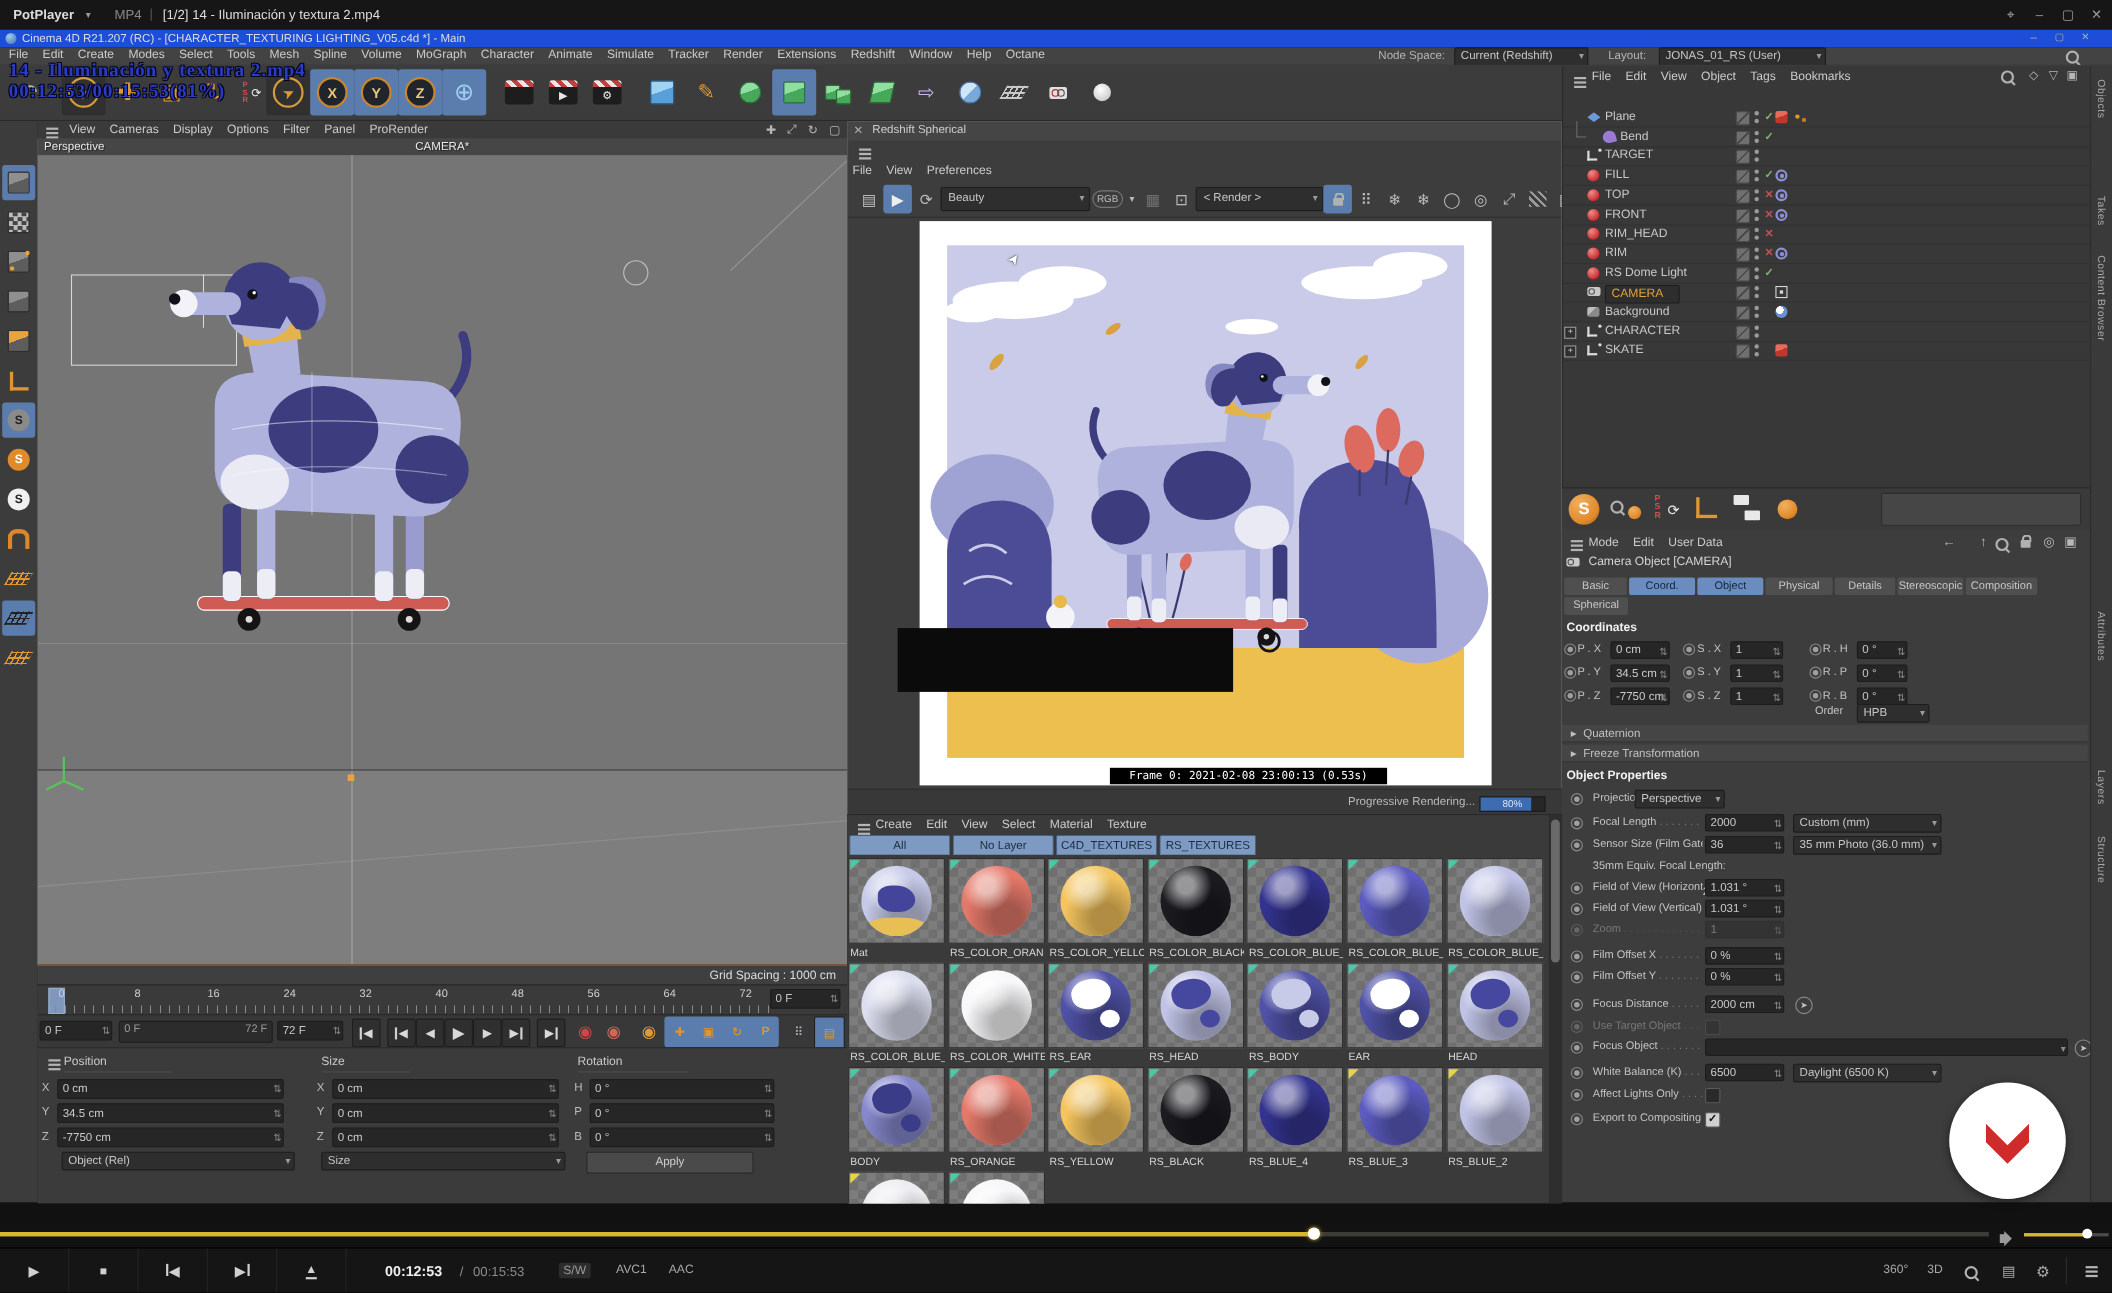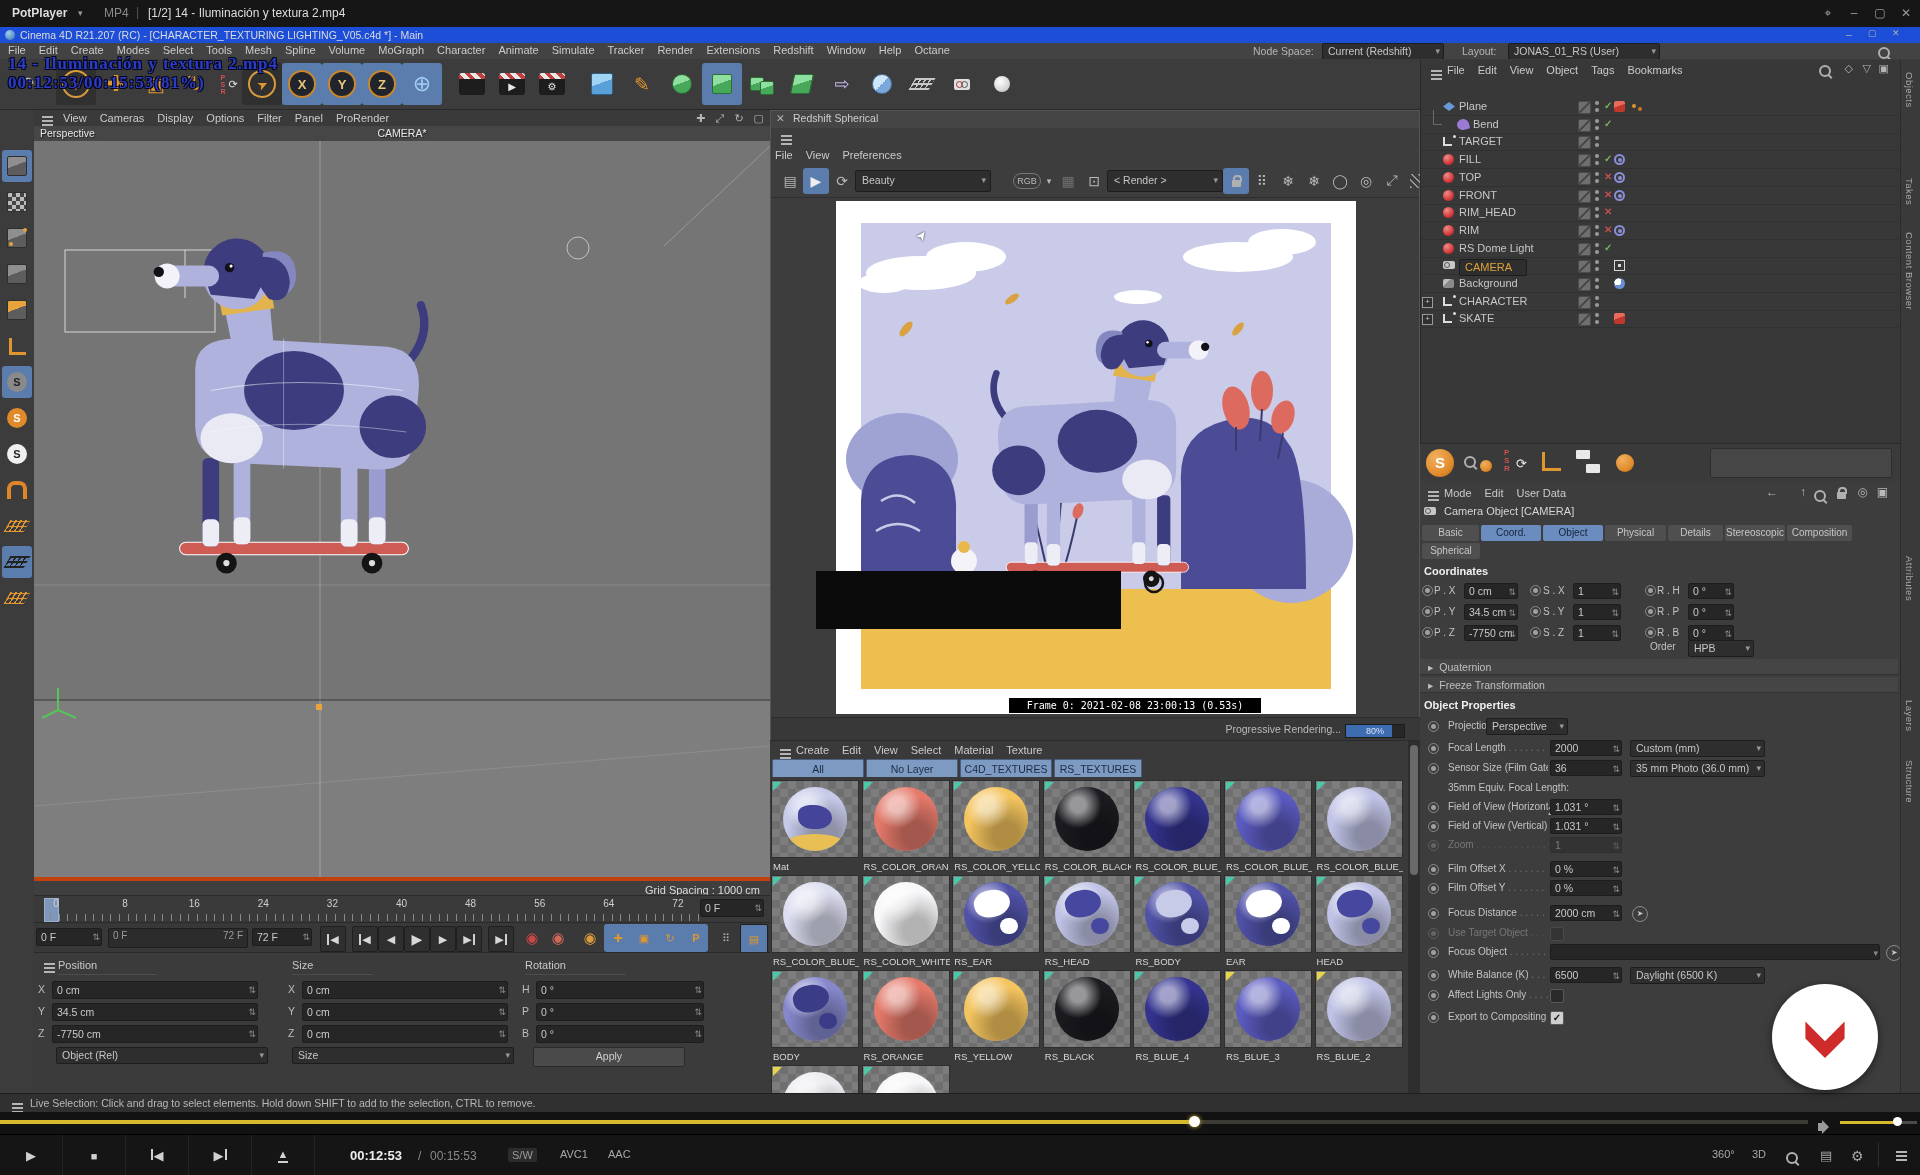--- a/index.html
+++ b/index.html
@@ -48,21 +48,21 @@
   .ltaxis{width:14px;height:14px;border-left:3px solid #e0962e;border-bottom:3px solid #e0962e;}
   .lts{width:20px;height:20px;border-radius:50%;display:flex;align-items:center;justify-content:center;font-size:11px;font-weight:bold;}
   .ltmag{width:12px;height:14px;border:4px solid #e0862a;border-bottom:none;border-radius:8px 8px 0 0;}
   .ltgrid{width:20px;height:12px;transform:skewX(-30deg);background:repeating-linear-gradient(90deg,#e0962e 0 1.5px,transparent 1.5px 5px),repeating-linear-gradient(0deg,#e0962e 0 1.5px,transparent 1.5px 5px);}
   .ltgrid.dkg{background:repeating-linear-gradient(90deg,#222 0 1.5px,transparent 1.5px 5px),repeating-linear-gradient(0deg,#222 0 1.5px,transparent 1.5px 5px);}
   
   #vp-menus{left:34px;top:110px;width:736px;height:16px;background:#3a3a3a;display:flex;align-items:center;padding-left:4px;box-sizing:border-box;}
   #vp-canvas{left:34px;top:126px;width:736px;height:751px;background:#757575;overflow:hidden;}
   #vp-band{left:0;top:0;width:100%;height:15px;background:rgba(42,42,42,.62);color:#e8e8e8;font-size:10.5px;}
   #vp-gridbar{left:34px;top:877px;width:736px;height:18px;background:#3f3f3f;color:#ddd;font-size:11px;
-    text-align:right;line-height:18px;padding-right:10px;box-sizing:border-box;border-top:4px solid #c2410c;}
+    text-align:right;line-height:18px;padding-right:10px;box-sizing:border-box;border-top:1px solid #c2410c;}
   
   #ruler{left:34px;top:895px;width:736px;height:27px;background:#3a3a3a;border-top:1px solid #2a2a2a;}
   #ruler .tick{position:absolute;top:2px;width:24px;text-align:center;color:#cfcfcf;font-size:10px;}
   #ruler .ticks{position:absolute;left:16px;right:70px;bottom:2px;height:7px;
     background:repeating-linear-gradient(90deg,#8a8a8a 0 1px,transparent 1px 8.64px);}
   #transport{left:34px;top:922px;width:736px;height:30px;background:#383838;border-top:1px solid #2a2a2a;}
   .fld{position:absolute;background:#262626;border:1px solid #1d1d1d;border-radius:2px;color:#c9c9c9;font-size:10.5px;line-height:16px;padding:0 4px;box-sizing:border-box;height:18px;}
   .fld .spin{position:absolute;right:1px;top:0;color:#8a8a8a;font-size:9px;line-height:16px;}
   .sel{position:absolute;background:#2e2e2e;border:1px solid #1d1d1d;border-radius:2px;color:#c6c6c6;font-size:10.5px;line-height:15px;padding:0 14px 0 5px;box-sizing:border-box;height:17px;white-space:nowrap;overflow:hidden;}
   .sel .dd{position:absolute;right:3px;top:0;color:#9a9a9a;font-size:9px;line-height:15px;}
@@ -540,21 +540,21 @@
       <span class="rvi">
           <span>▤</span>
         </span>
       <span class="rvi hl">
           <span>▶</span>
         </span>
       <span class="rvi">
           <span>⟳</span>
         </span>
       <span class="rvsel" style="width:112px;"><span>Beauty</span><span class="dd">▾</span></span>
-      <span class="rvi" style="width:32px;padding-left:20px;">
+      <span class="rvi" style="width:32px;">
           <span style="font-size:9px;border:1px solid #777;border-radius:8px;padding:2px 3px;">RGB</span>
         </span>
       <span class="rvi" style="width:12px;font-size:9px;">
           <span>▾</span>
         </span>
       <span class="rvi" style="opacity:.4;">
           <span>▦</span>
         </span>
       <span class="rvi">
           <span>⊡</span>
@@ -1123,24 +1123,20 @@
 
   <div class="abs" id="sidetabs">
       <span class="vtab" style="top: 12px;">Objects</span>
       <span class="vtab" style="top: 118px;">Takes</span>
       <span class="vtab" style="top: 172px;">Content Browser</span>
       <span class="vtab" style="top: 496px;">Attributes</span>
       <span class="vtab" style="top: 640px;">Layers</span>
       <span class="vtab" style="top: 700px;">Structure</span>
     </div>
 
-  <div class="abs" id="statusbar">
-    <span class="burger abs" style="left:8px;top:7px;"></span>
-    <span class="abs" style="left:30px;top:3px;">Live Selection: Click and drag to select elements. Hold down SHIFT to add to the selection, CTRL to remove.</span>
-  </div>
 
   <div class="abs" id="pp-seek">
     <div class="abs" style="left:0;top:8px;width:1808px;height:4px;background:#3c3c35;"></div>
     <div class="abs" style="left:0;top:8px;width:1195px;height:4px;background:#d6b92c;"></div>
     <div class="abs" style="left:1189px;top:4px;width:11px;height:11px;border-radius:50%;background:#fff;box-shadow:0 0 4px #d6b92c;"></div>
     <span class="spk abs" style="left:1818px;top:5px;"></span>
     <div class="abs" style="left:1840px;top:9px;width:77px;height:3px;background:#4a4a4a;"></div>
     <div class="abs" style="left:1840px;top:9px;width:57px;height:3px;background:#d6b92c;"></div>
     <div class="abs" style="left:1893px;top:5px;width:9px;height:9px;border-radius:50%;background:#fff;"></div>
   </div>

